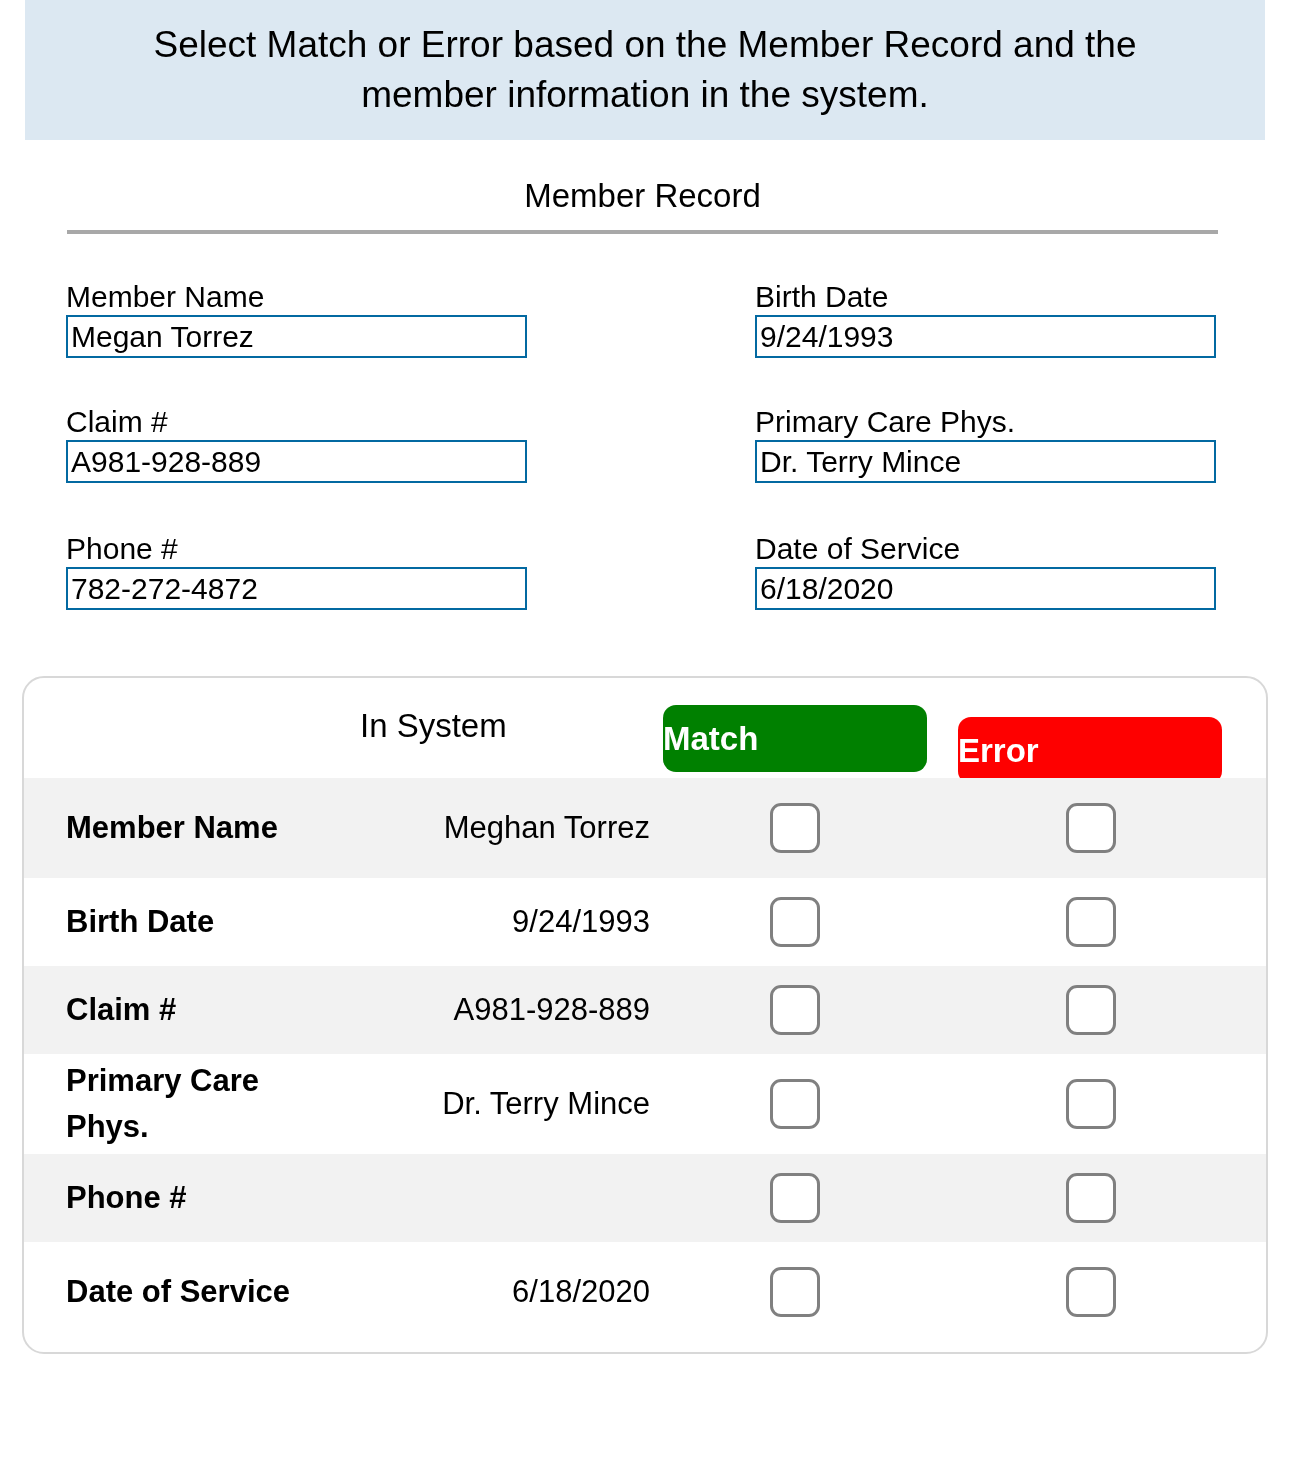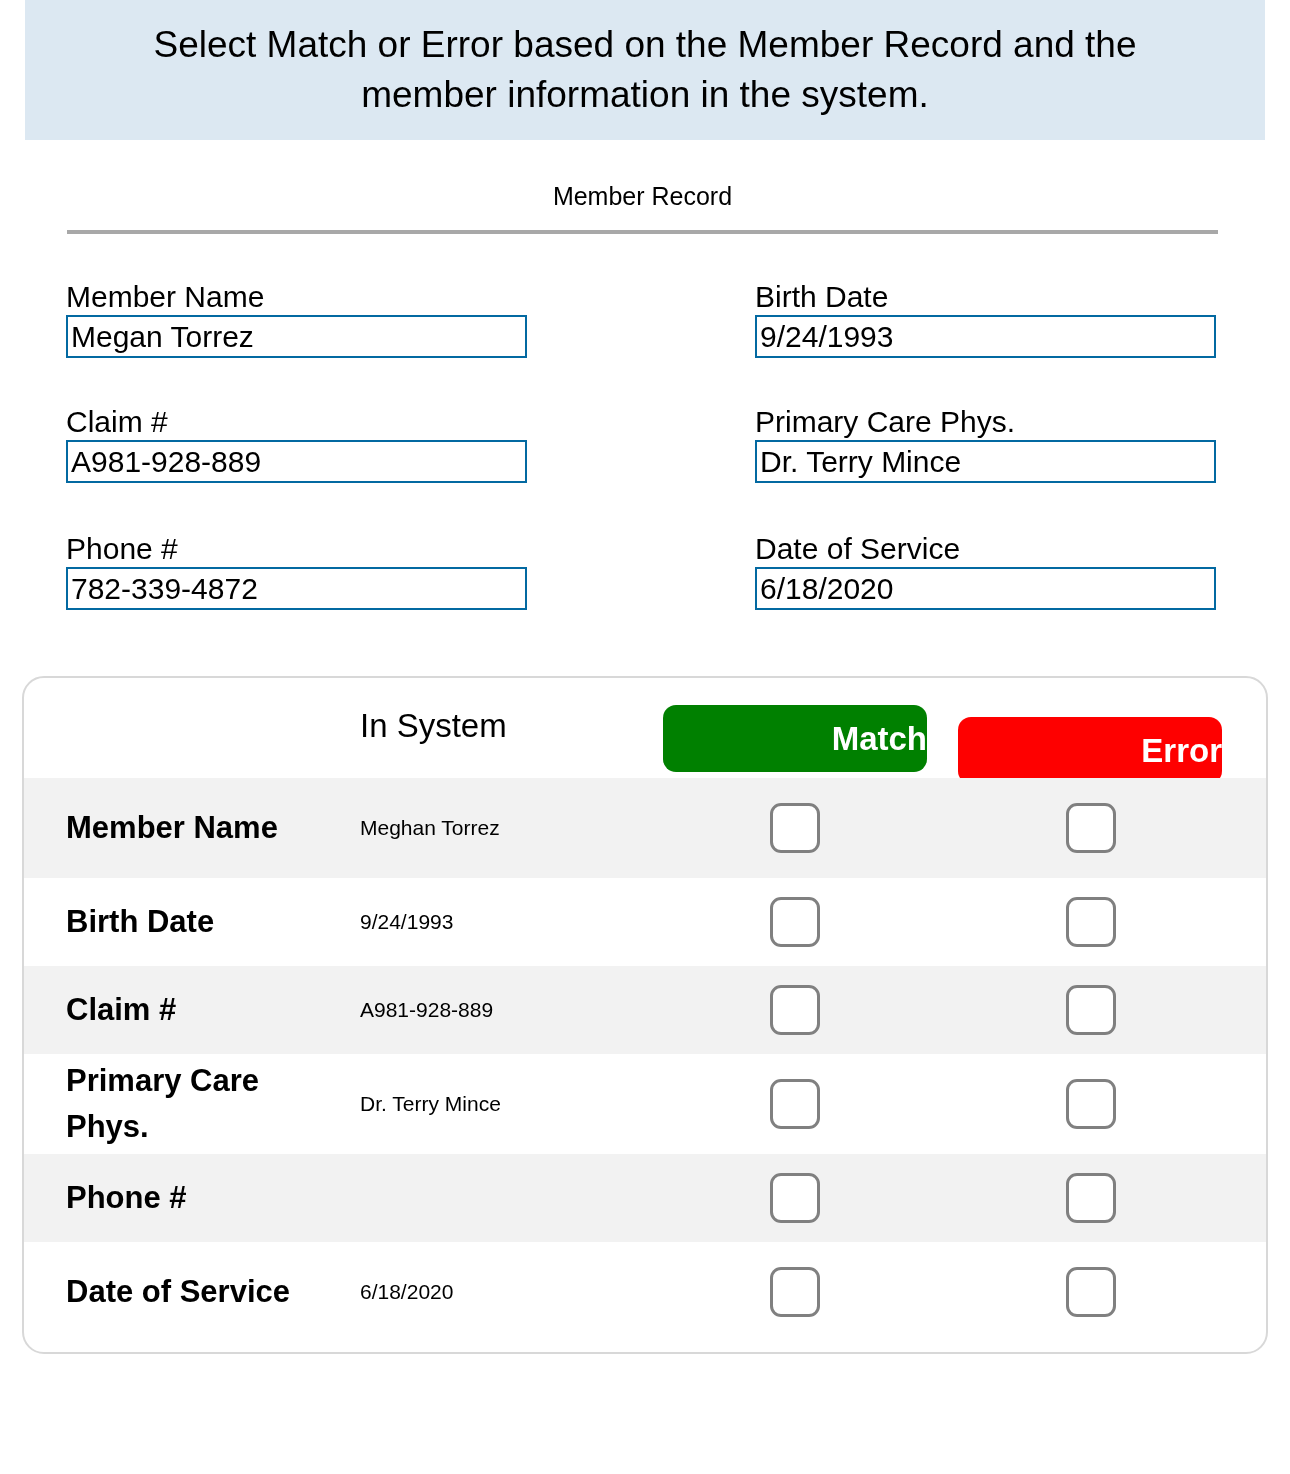--- a/index.html
+++ b/index.html
@@ -44,21 +44,21 @@
     left: 0;
     top: 176px;
     width: 1290px;
   }
   .record-title {
     position: absolute;
     left: 67px;
     top: 0;
     width: 1151px;
     text-align: center;
-    font-size: 25px;
+    font-size: 33px;
     line-height: 40px;
     color: #000000;
   }
   .record-rule {
     position: absolute;
     left: 67px;
     top: 54px;
     width: 1151px;
     height: 4px;
     background: #a8a8a8;
@@ -128,21 +128,21 @@
     position: absolute;
     top: 27px;
     height: 67px;
     border: none;
     border-radius: 13px;
     color: #ffffff;
     font-family: "Liberation Sans", sans-serif;
     font-size: 33px;
     font-weight: bold;
     line-height: 67px;
-    text-align: right;
+    text-align: left;
     padding: 0;
     cursor: pointer;
   }
   .btn-match { left: 639px; width: 264px; background: #008000; }
   .btn-error { left: 934px; width: 264px; background: #fe0000; margin-top: 12px; }
 
   .row {
     position: relative;
     box-sizing: border-box;
   }
@@ -157,23 +157,24 @@
     width: 272px;
     font-size: 31px;
     line-height: 46px;
     font-weight: bold;
     color: #000000;
   }
   .cell-value {
     position: absolute;
     left: 336px;
     width: 290px;
-    font-size: 21px;
+    font-size: 31px;
     line-height: 46px;
     color: #000000;
+    text-align: right;
   }
   .cell-label.single, .cell-value.single { top: 50%; transform: translateY(-50%); }
   .cell-label.dual, .cell-value.dual { top: 50%; transform: translateY(-50%); }
 
   .chk {
     position: absolute;
     top: 50%;
     margin-top: -25px;
     width: 50px;
     height: 50px;
@@ -217,21 +218,21 @@
     <div class="field-label">Claim #</div>
     <div class="field-box">A981-928-889</div>
   </div>
   <div class="field col-right row-2">
     <div class="field-label">Primary Care Phys.</div>
     <div class="field-box">Dr. Terry Mince</div>
   </div>
 
   <div class="field col-left row-3">
     <div class="field-label">Phone #</div>
-    <div class="field-box">782-339-4872</div>
+    <div class="field-box">782-272-4872</div>
   </div>
   <div class="field col-right row-3">
     <div class="field-label">Date of Service</div>
     <div class="field-box">6/18/2020</div>
   </div>
 </div>
 
 <div class="card">
   <div class="grid">
 

